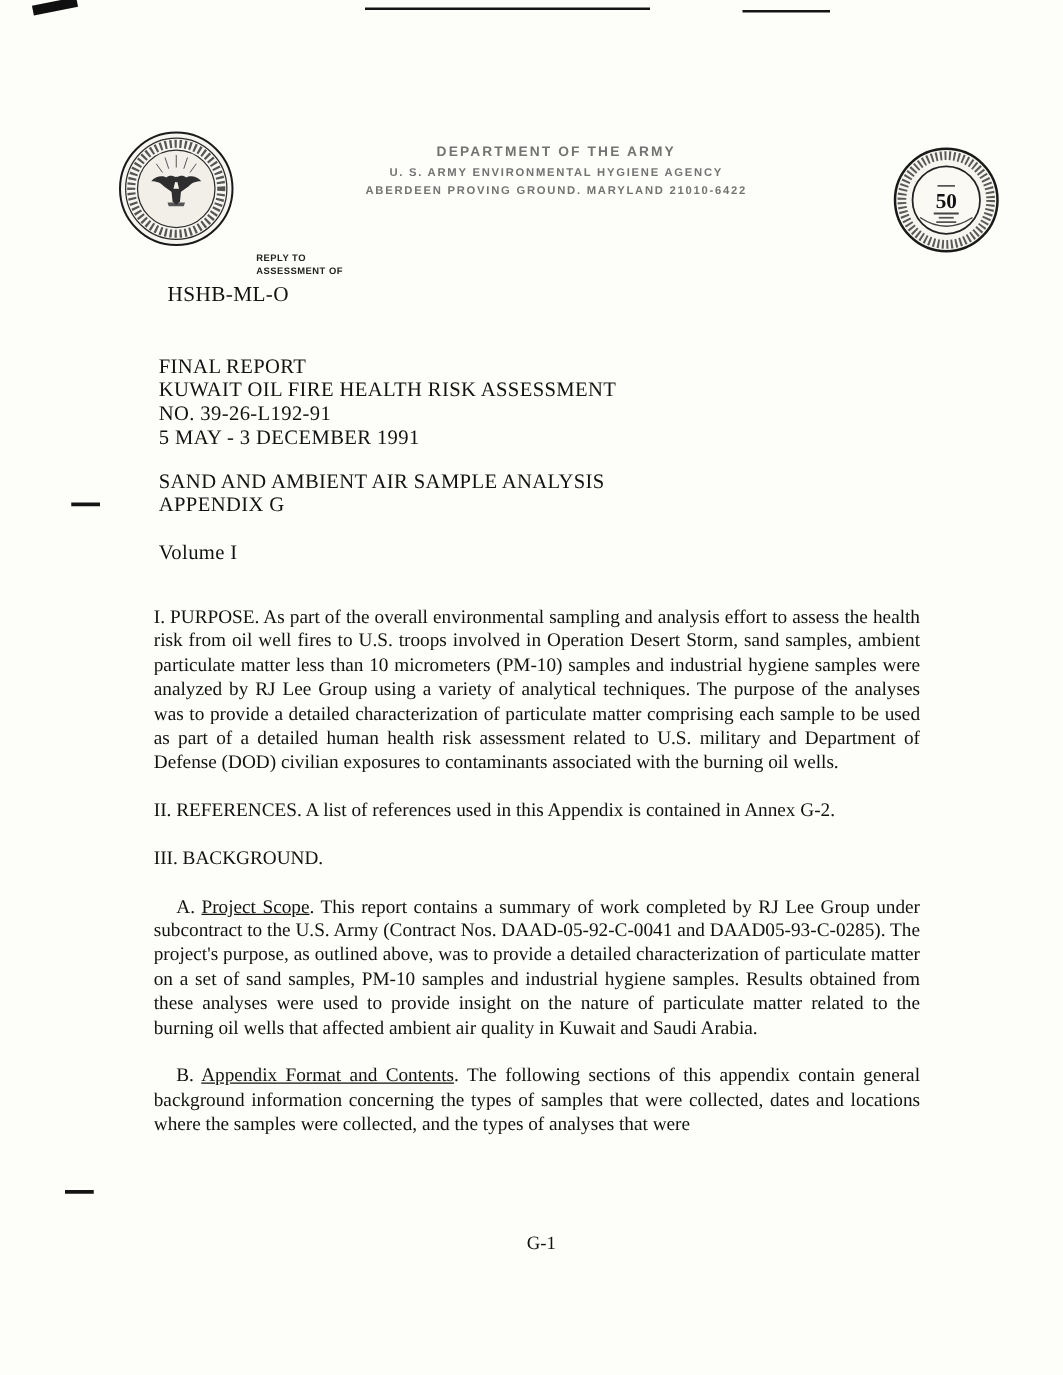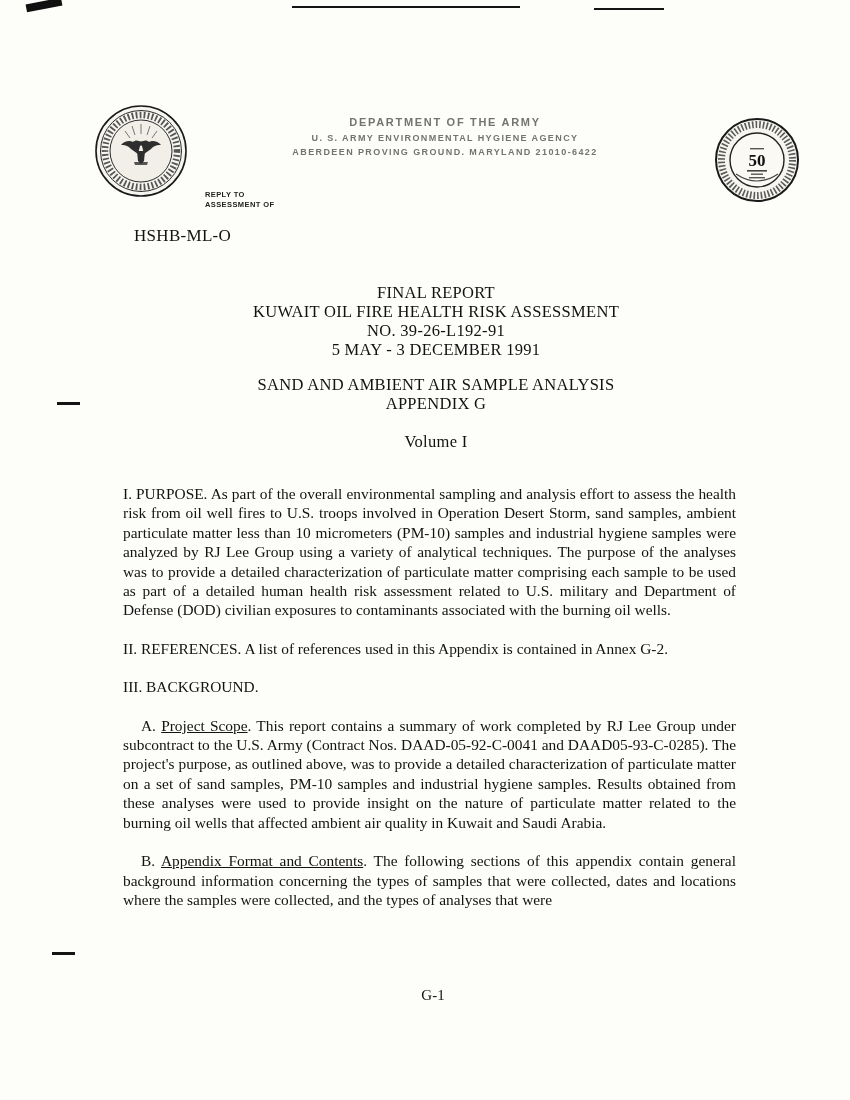--- a/index.html
+++ b/index.html
@@ -22,29 +22,29 @@
     position:absolute;left:245px;top:116px;width:400px;text-align:center;
     font-family:"Liberation Sans",sans-serif;color:#737373;font-weight:bold;
   }
   .lh1{font-size:11px;letter-spacing:1.7px;margin-bottom:5px;}
   .lh2{font-size:9px;letter-spacing:1.4px;margin-bottom:4px;}
   .lh3{font-size:9px;letter-spacing:1.4px;}
   .seal{position:absolute;}
   .seal-left{left:94px;top:104px;width:94px;height:94px;}
   .seal-right{left:714px;top:117px;width:86px;height:86px;}
   .reply-to{
-    position:absolute;left:205px;top:190px;
+    position:absolute;left:205px;top:202px;
     font-family:"Liberation Sans",sans-serif;font-size:7.5px;font-weight:bold;
     line-height:1.35;color:#222;letter-spacing:0.4px;
   }
   .office-symbol{position:absolute;left:134px;top:226px;font-size:17px;letter-spacing:0.3px;}
 
   
   .title-block{
-    position:absolute;left:127px;top:283px;width:618px;text-align:center;
+    position:absolute;left:127px;top:283px;width:618px;
     font-size:16.5px;line-height:19px;letter-spacing:0.3px;
   }
   .tb-gap-sm{height:16px;}
   .tb-gap-md{height:19px;}
 
   
   .doc-body{
     position:absolute;left:123px;top:484px;width:613px;
     font-size:15.4px;line-height:19.4px;text-align:justify;
   }

